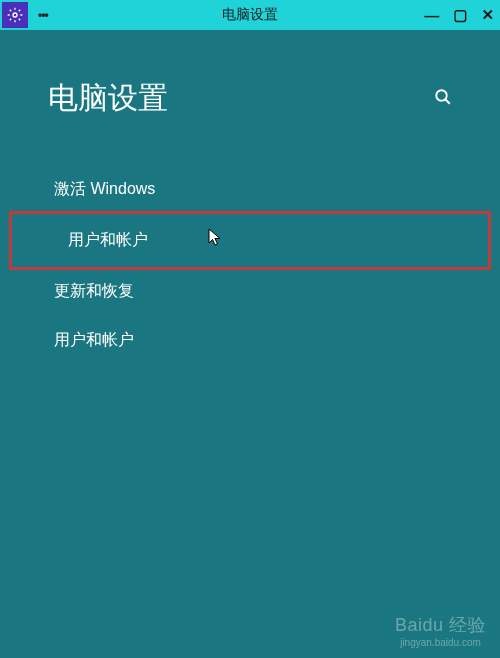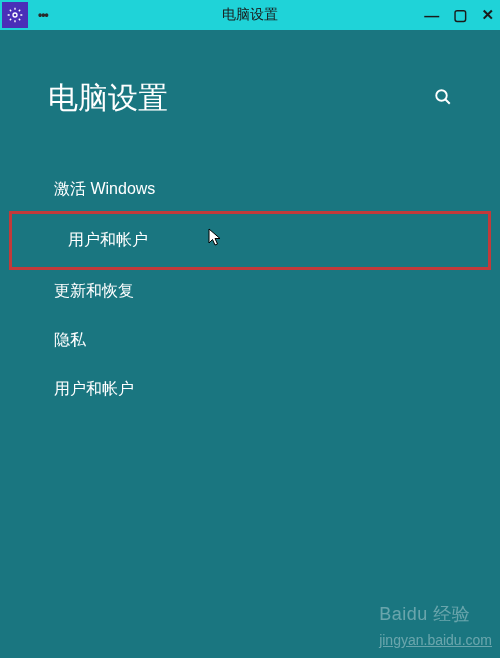--- a/index.html
+++ b/index.html
@@ -95,28 +95,28 @@
     }
     .cursor {
       position: absolute;
       left: 196px;
       top: 14px;
       pointer-events: none;
     }
     .cursor svg { width: 16px; height: 20px; }
     .watermark {
       position: absolute;
-      right: 8px;
+      right: 14px;
       bottom: 10px;
-      text-align: left;
+      text-align: center;
       color: rgba(255,255,255,0.35);
       font-family: Arial, sans-serif;
     }
     .wm-logo { font-size: 18px; font-weight: 500; letter-spacing: 0.5px; }
-    .wm-sub { font-size: 14px; margin-top: 6px; text-decoration: underline; }
+    .wm-sub { font-size: 10px; margin-top: 0; }
   </style>
 </head>
 <body>
 
 <div class="titlebar">
   <div class="app-icon">
     <svg viewBox="0 0 24 24" fill="none" stroke="#fff" stroke-width="2">
       <circle cx="12" cy="12" r="3"></circle>
       <path d="M12 1v3M12 20v3M4.2 4.2l2.1 2.1M17.7 17.7l2.1 2.1M1 12h3M20 12h3M4.2 19.8l2.1-2.1M17.7 6.3l2.1-2.1"></path>
     </svg>
@@ -145,21 +145,20 @@
     <div class="menu-item">激活 Windows</div>
     <div class="menu-item highlighted">
       <span>用户和帐户</span>
       <span class="cursor">
         <svg viewBox="0 0 16 20">
           <path d="M1 1 L1 15 L4.5 11.5 L7 17 L9.5 16 L7 10.5 L12 10.5 Z" fill="#fff" stroke="#000" stroke-width="1"></path>
         </svg>
       </span>
     </div>
     <div class="menu-item">更新和恢复</div>
-    <div class="menu-item">隐私</div>
     <div class="menu-item">用户和帐户</div>
   </div>
 </div>
 
 <div class="watermark">
   <div class="wm-logo">Baidu 经验</div>
   <div class="wm-sub">jingyan.baidu.com</div>
 </div>
 
 </body></html>

